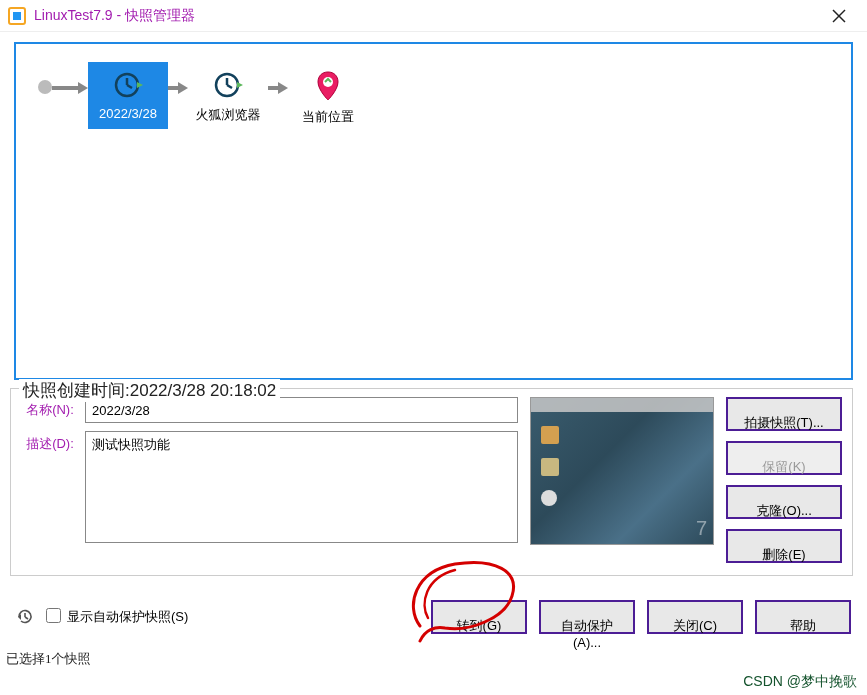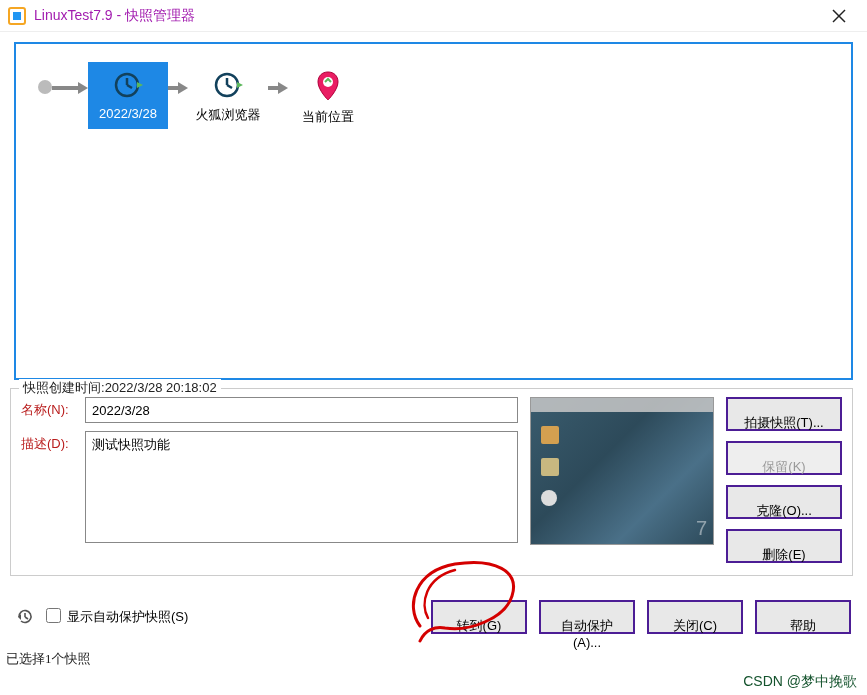--- a/index.html
+++ b/index.html
@@ -94,38 +94,38 @@
       margin: 8px 14px 8px 10px;
       border: 1px solid #ccc;
       padding: 8px 10px 12px 10px;
       position: relative;
     }
     .details-legend {
       position: absolute;
       top: -10px; left: 8px;
       background: #fff;
       padding: 0 4px;
-      font-size: 13px;
+      font-size: 17px;
       color: #222;
     }
     .details-row {
       display: flex;
       gap: 12px;
     }
     .details-left { flex: 1; }
     .form-row {
       display: flex;
       gap: 6px;
       margin-bottom: 8px;
     }
     .form-row label {
       width: 58px;
-      text-align: left;
+      text-align: center;
       padding-top: 4px;
-      color: #b91c1c;
+      color: #a21caf;
     }
     .form-row input[type="text"] {
       flex: 1;
       height: 26px;
       border: 1px solid #888;
       padding: 2px 6px;
       font-family: inherit;
       font-size: 13px;
     }
     .form-row textarea {

